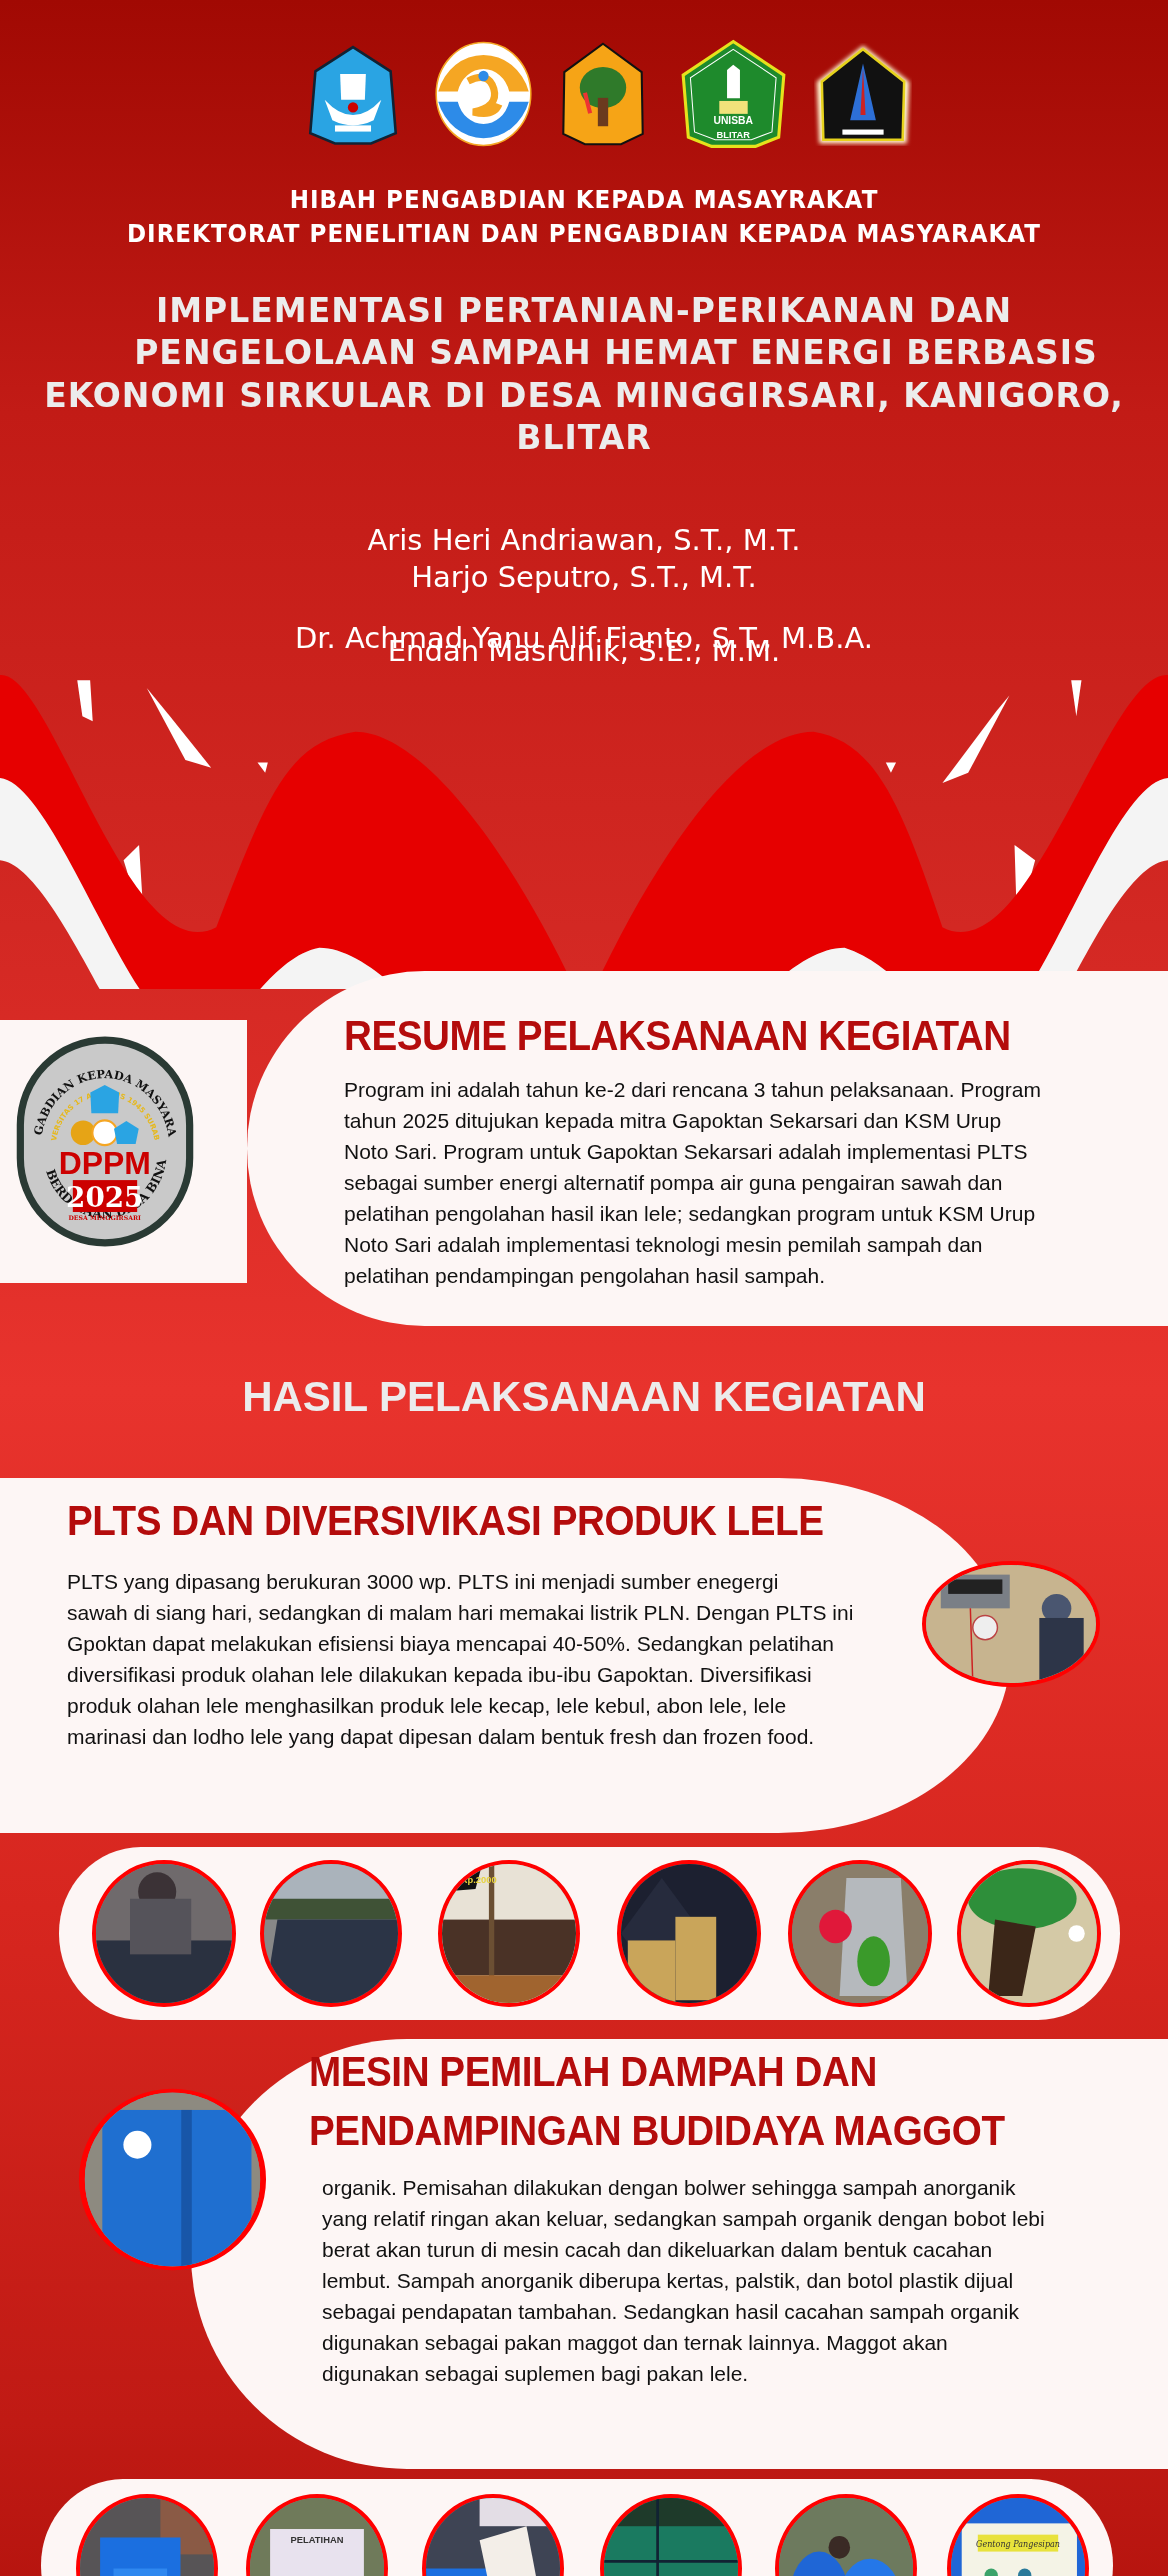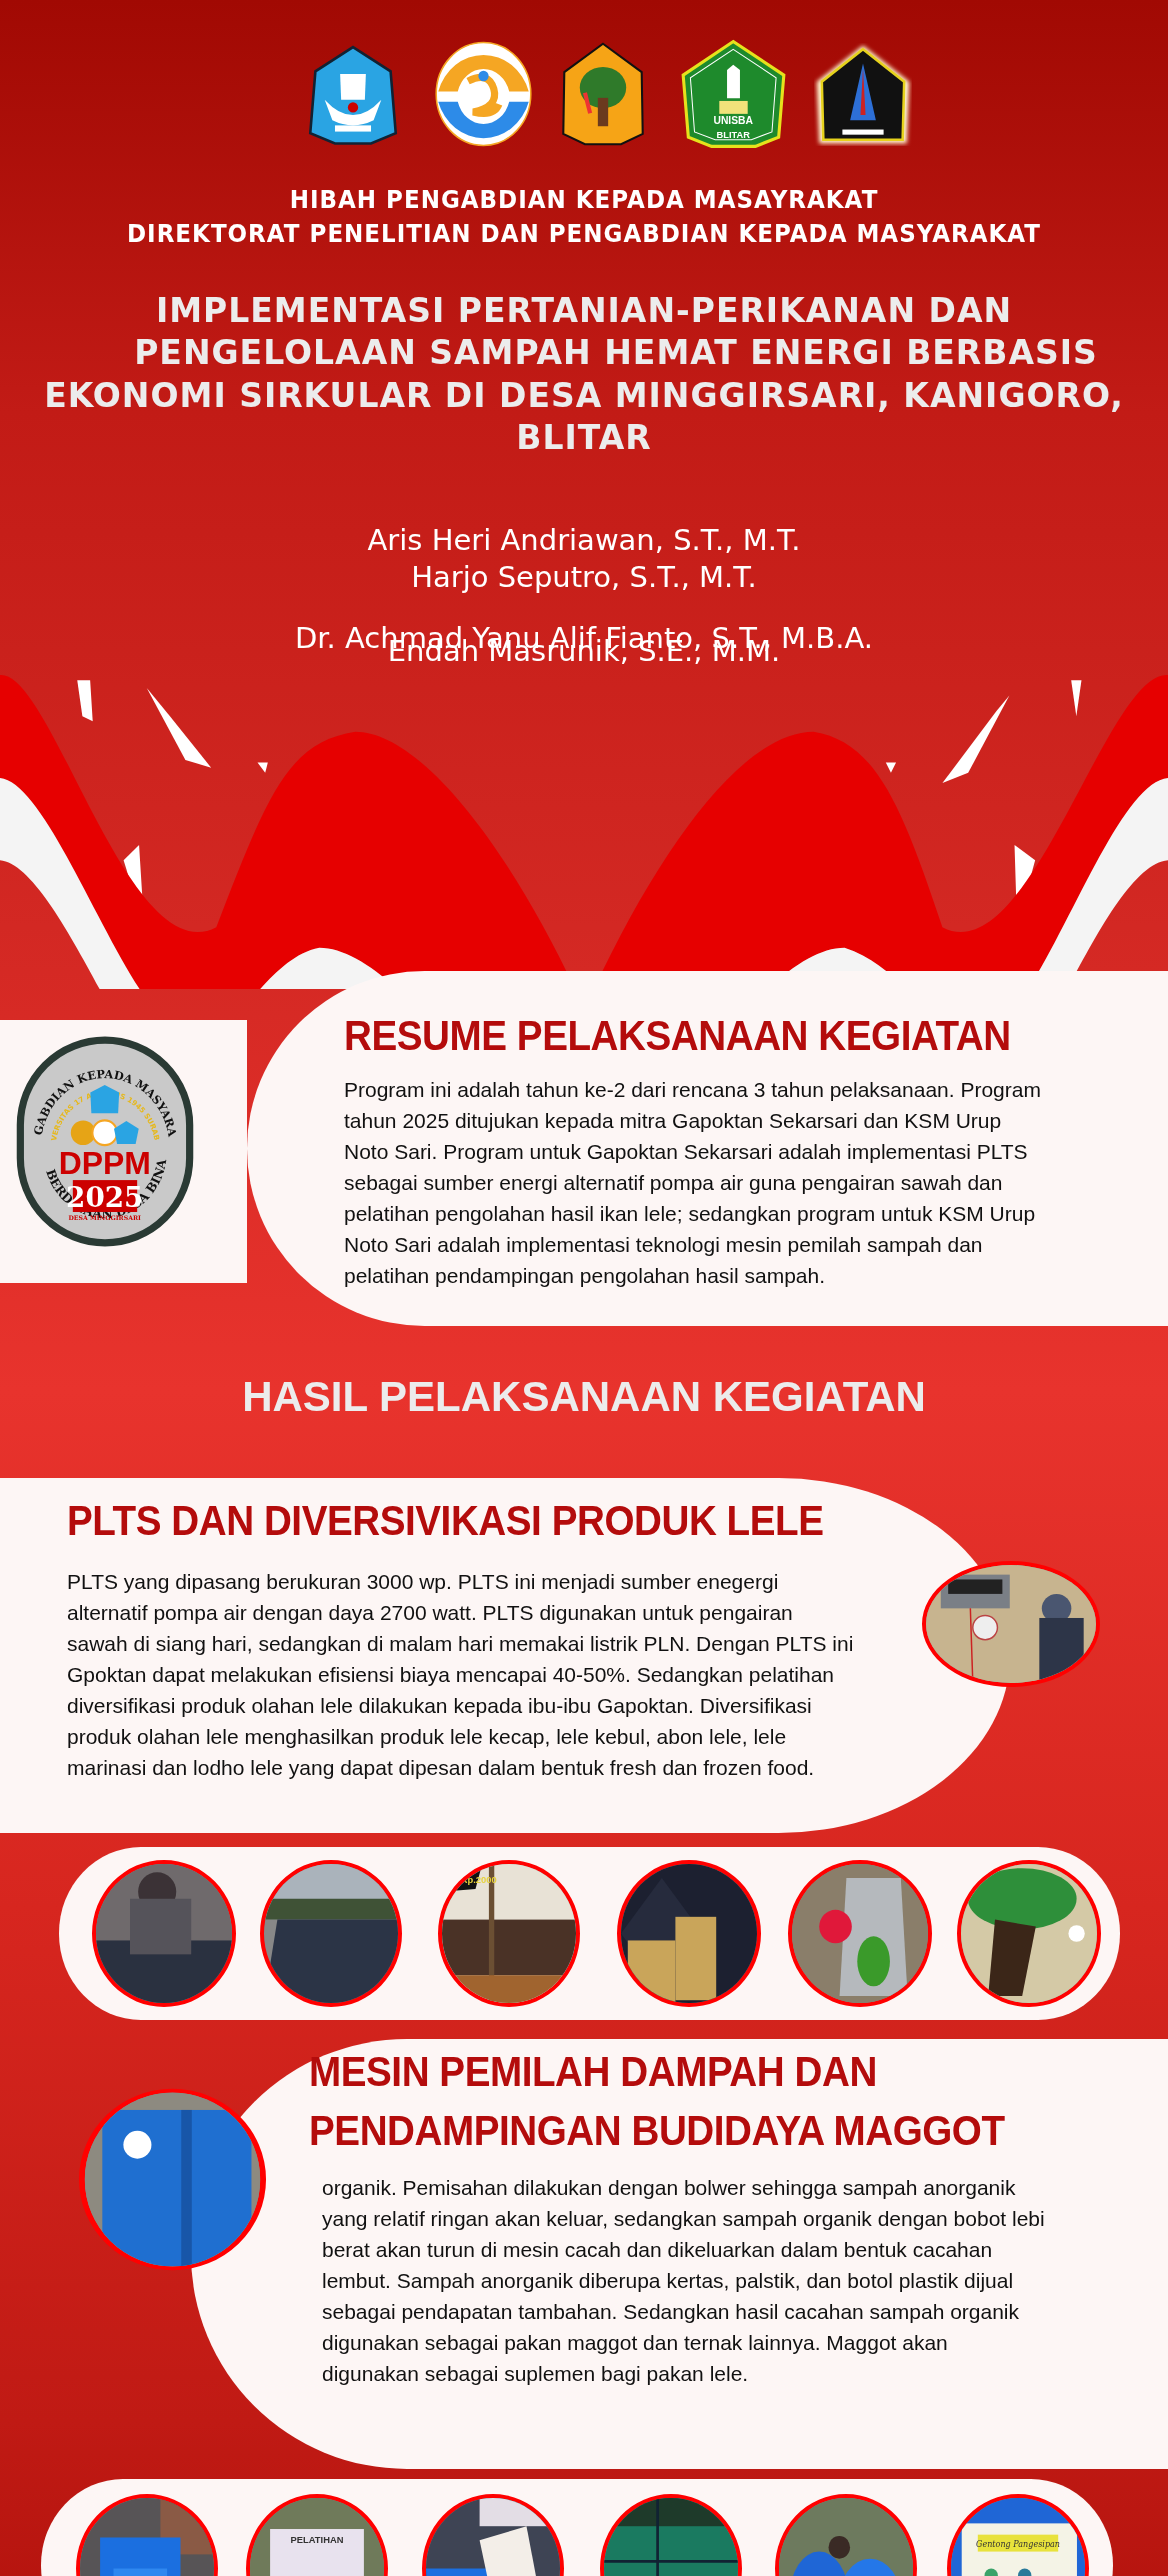--- a/index.html
+++ b/index.html
@@ -194,21 +194,20 @@
   <div>Noto Sari adalah implementasi teknologi mesin pemilah sampah dan</div>
   <div>pelatihan pendampingan pengolahan hasil sampah.</div>
 </div>
 
 <div class="hasil-title">HASIL PELAKSANAAN KEGIATAN</div>
 
 <div class="card" style="left:0;top:1478px;width:1010px;height:355px;border-radius:0 232px 232px 0 / 0 178px 178px 0;"></div>
 <div class="sec-title" style="left:67px;top:1497px;">PLTS DAN DIVERSIVIKASI PRODUK LELE</div>
 <div class="para" style="left:67px;top:1566px;width:850px;">
   <div>PLTS yang dipasang berukuran 3000 wp. PLTS ini menjadi sumber enegergi</div>
-  <div>alternatif pompa air dengan daya 2700 watt. PLTS  digunakan untuk pengairan</div>
   <div>sawah di siang hari, sedangkan di malam hari memakai listrik PLN. Dengan PLTS ini</div>
   <div>Gpoktan dapat melakukan efisiensi biaya mencapai 40-50%. Sedangkan pelatihan</div>
   <div>diversifikasi produk olahan lele dilakukan kepada ibu-ibu Gapoktan. Diversifikasi</div>
   <div>produk olahan lele menghasilkan produk lele kecap, lele kebul, abon lele, lele</div>
   <div>marinasi dan lodho lele yang dapat dipesan dalam bentuk fresh dan frozen food.</div>
 </div>
 <div class="oval" style="left:922px;top:1561px;width:178px;height:126px;">
   <svg class="photo" viewBox="0 0 345 245" preserveAspectRatio="none">
     <rect width="345" height="245" fill="#c7b48f"></rect>
     <rect x="30" y="20" width="140" height="70" fill="#7a7f86"></rect>

